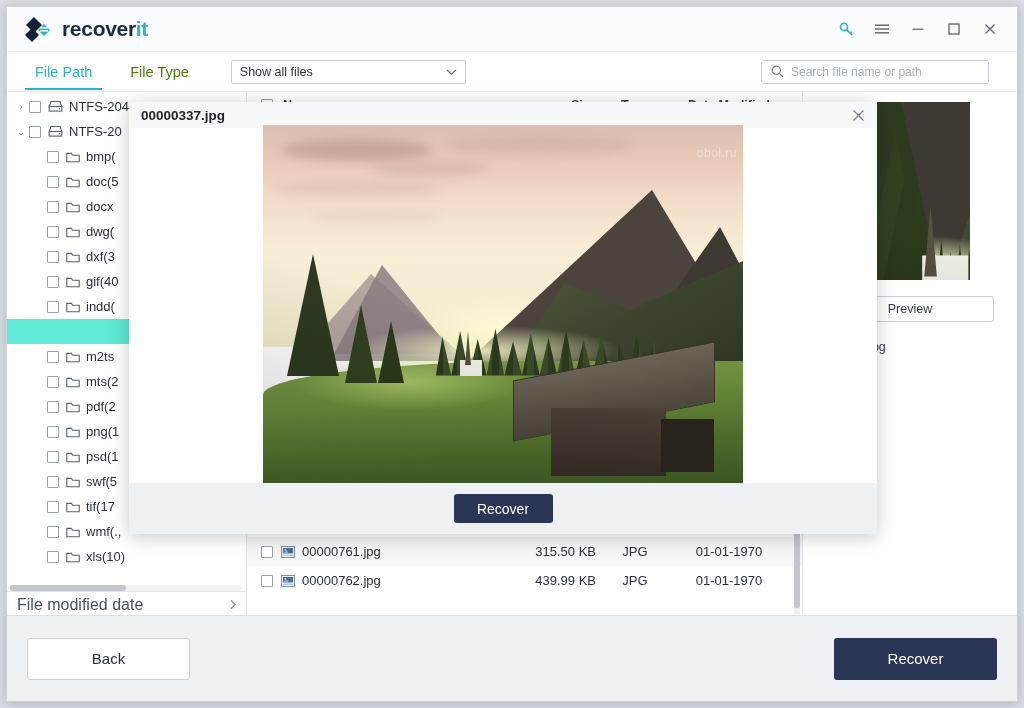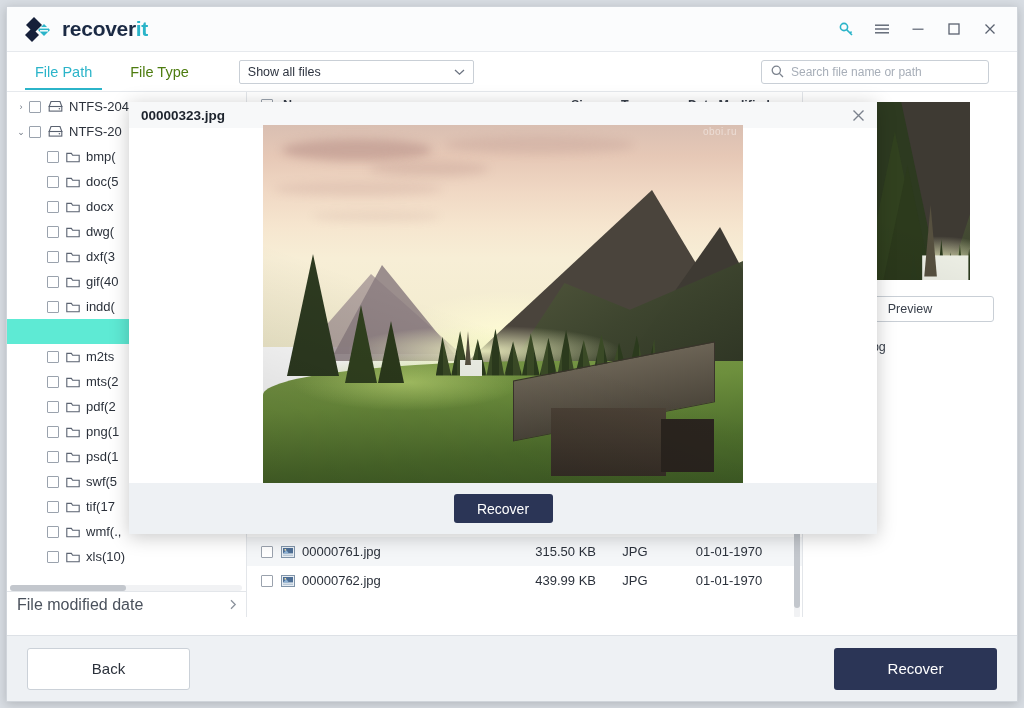--- a/index.html
+++ b/index.html
@@ -55,21 +55,21 @@
   }
   .tab {
     font-size: 14.5px; color: #4d7c0f;
     padding: 9px 10px 8px 10px;
     margin-left: 18px; cursor: pointer;
     border-bottom: 2px solid transparent;
     position: relative; top: 1px;
   }
   .tab.active { color: #2bb4c9; border-bottom-color: #2bb4c9; }
   .filter-select {
-    margin-left: 40px;
+    margin-left: 32px;
     width: 235px; height: 24px;
     border: 1px solid #c9cfd6; background: #fff;
     border-radius: 2px;
     display: flex; align-items: center;
     padding: 0 8px; cursor: pointer;
   }
   .filter-select .label { font-size: 12.5px; color: #2e3440; }
   .filter-select .chev { margin-left: auto; color: #6b7380; font-size: 11px; }
   .searchbox {
     margin-left: auto; margin-right: 28px;
@@ -217,21 +217,21 @@
     background: #fff; cursor: pointer;
     display: flex; align-items: center; justify-content: center;
     font-size: 12.5px; color: #3a414c;
   }
   .meta-list { margin-top: 18px; }
   .meta-row { font-size: 12.5px; color: #3a414c; margin-bottom: 20px; }
 
   
   .footer {
     position: absolute; left: 0; bottom: 0;
-    width: 100%; height: 66px;
+    width: 100%; height: 86px;
     background: #eef1f4;
     border-top: 1px solid #dde1e6;
     display: flex; align-items: center;
   }
   .btn-back {
     margin-left: 20px;
     width: 163px; height: 42px;
     background: #fff; border: 1px solid #cbd1d8;
     border-radius: 3px; cursor: pointer;
     display: flex; align-items: center; justify-content: center;
@@ -283,22 +283,22 @@
     background: #eef1f4;
     display: flex; align-items: center; justify-content: center;
   }
   .btn-recover-modal {
     width: 99px; height: 29px;
     background: #2b3556; border-radius: 3px;
     display: flex; align-items: center; justify-content: center;
     font-size: 14px; color: #fff; cursor: pointer;
   }
   .watermark {
-    position: absolute; right: 6px; top: 1px;
-    font-size: 10px; color: rgba(255,255,255,0.45);
+    position: absolute; right: 6px; top: 21px;
+    font-size: 12px; color: rgba(255,255,255,0.45);
     letter-spacing: 0.5px;
   }
 
   
   .scene { position: absolute; inset: 0; overflow: hidden; }
   .sky {
     position: absolute; left:0; top:0; width:100%; height:62%;
     background: linear-gradient(180deg,
       #d9bfb2 0%, #e6c8b6 14%, #f0d8c4 30%,
       #f6e6cf 46%, #f7eed6 60%, #f2eccd 100%);
@@ -814,21 +814,21 @@
     </div>
   </div>
 
   <div class="footer">
     <div class="btn-back">Back</div>
     <div class="btn-recover-main">Recover</div>
   </div>
 
   <div class="modal">
     <div class="modal-head">
-      <span class="modal-title">00000323.jpg</span>
+      <span class="modal-title">00000337.jpg</span>
       <span class="modal-close">
         <svg class="ico" width="13" height="13" viewBox="0 0 13 13">
           <path d="M1.5 1.5 L11.5 11.5 M11.5 1.5 L1.5 11.5" stroke="#7b828d" stroke-width="1.4"></path>
         </svg>
       </span>
     </div>
 
     <div class="modal-imgwrap">
       <div class="modal-img">
         <div class="scene">

